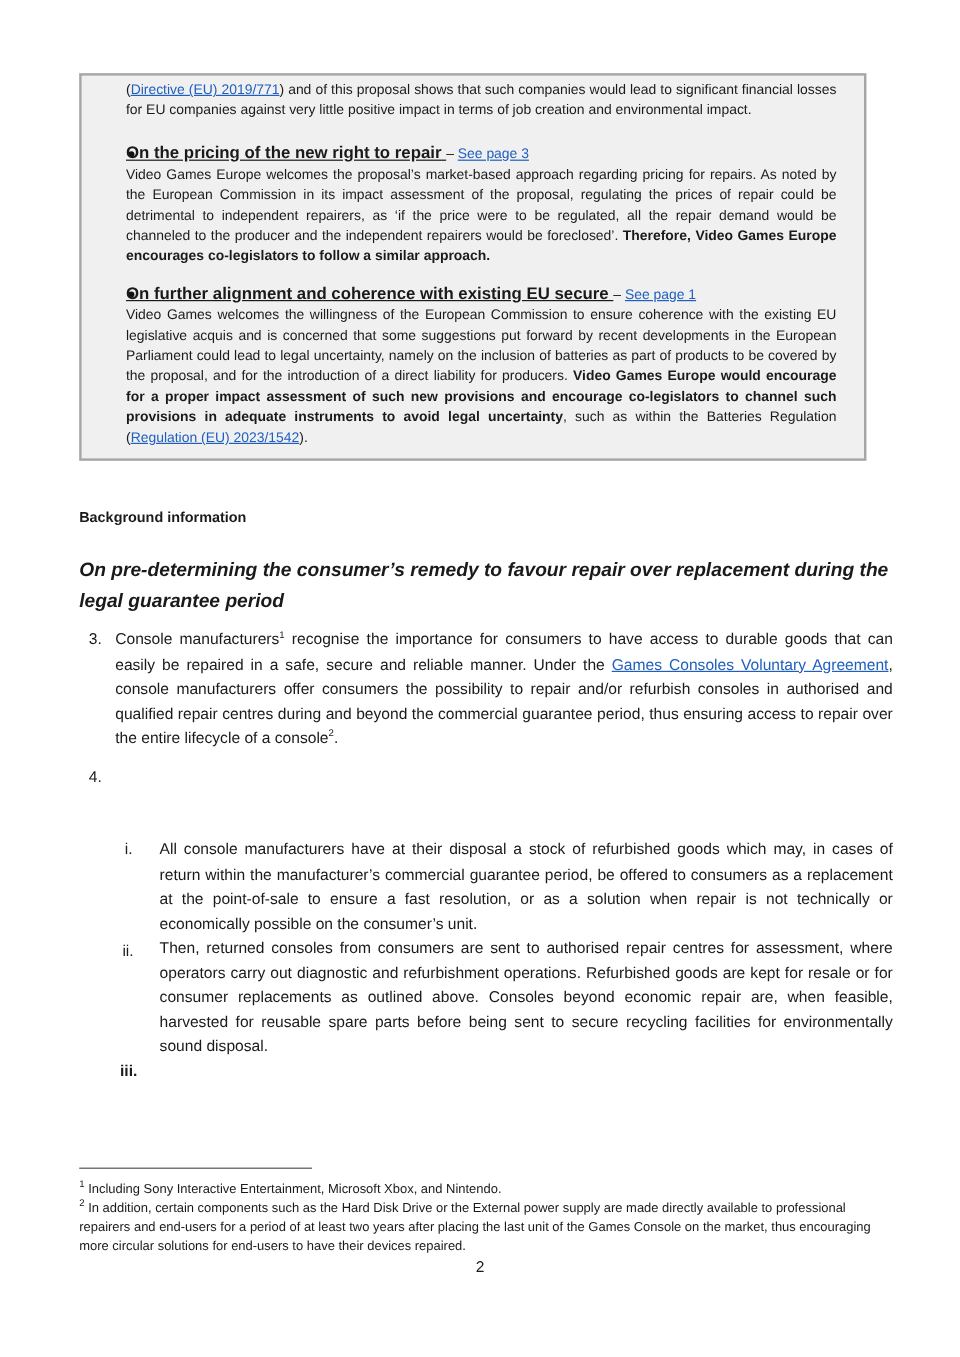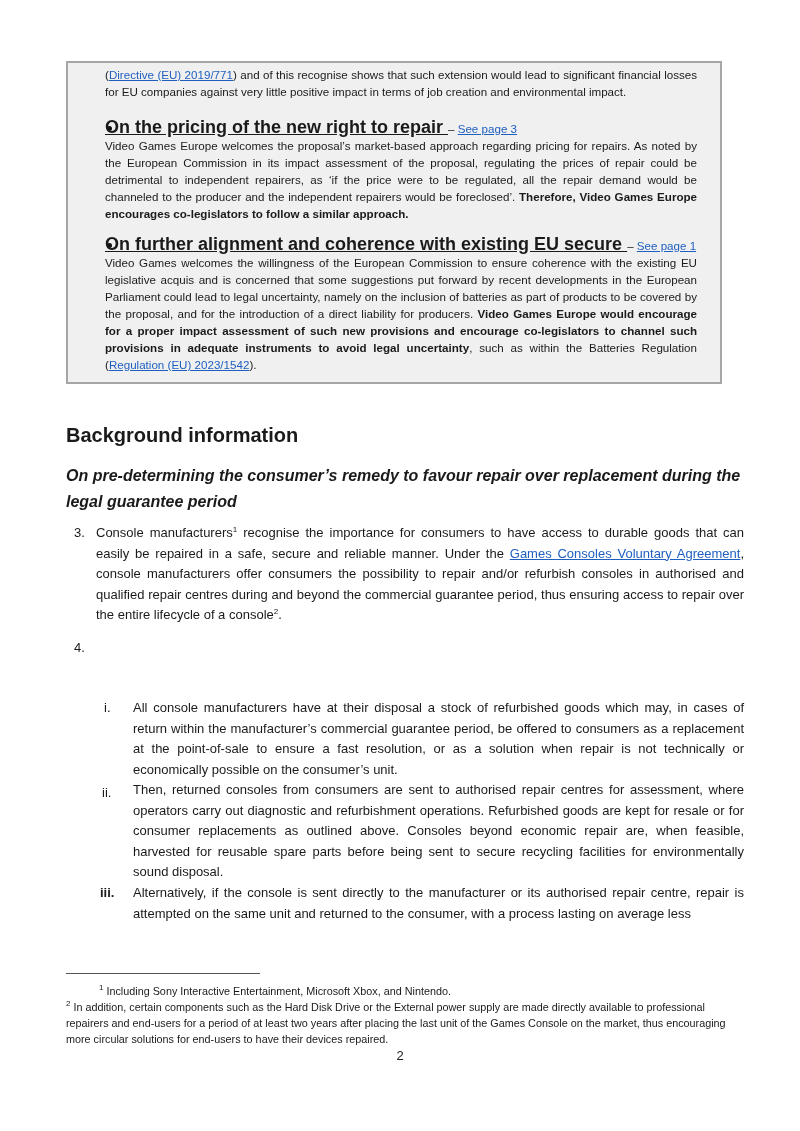--- a/index.html
+++ b/index.html
@@ -12,24 +12,24 @@
   .summary-box {
     position: absolute; left: 66px; top: 61px; width: 656px; height: 323px;
     background: #f0f0f0; border: 2px solid #a6a6a6; box-sizing: border-box;
   }
   .box-text {
     position: absolute; font-size: 11.6px; line-height: 17px; text-align: justify;
   }
   .bullet-dot {
     position: absolute; width: 5px; height: 5px; border-radius: 50%; background: #111;
   }
-  .bullet-title { font-weight: bold; text-decoration: underline; font-size: 18px; }
+  .bullet-title { font-weight: bold; text-decoration: underline; font-size: 14px; }
   .b { font-weight: bold; }
   h2.section {
-    position: absolute; left: 66px; top: 424px; margin: 0; font-size: 20px; font-weight: bold;
+    position: absolute; left: 66px; top: 424px; margin: 0; font-size: 12px; font-weight: bold;
   }
   h3.subsection {
     position: absolute; left: 66px; top: 463px; width: 678px; margin: 0;
     font-size: 16px; line-height: 26px; font-weight: bold; font-style: italic;
   }
   .para {
     position: absolute; font-size: 13px; line-height: 20.5px; text-align: justify;
   }
   .num { position: absolute; font-size: 13px; line-height: 20.5px; }
   sup { font-size: 8px; vertical-align: super; line-height: 0; }
@@ -37,21 +37,21 @@
   .footnote { position: absolute; left: 66px; width: 678px; font-size: 10.8px; line-height: 16px; }
   .page-num { position: absolute; left: 0; width: 800px; top: 1048px; text-align: center; font-size: 13px; }
 </style>
 </head>
 <body>
 
 <div class="page">
 
   <div class="summary-box"></div>
 
-  <div class="box-text" style="left:105px; top:66px; width:592px;">(<a class="link">Directive (EU) 2019/771</a><span>) and of this recognise shows that such extension would lead to significant financial losses for EU companies against very little positive impact in terms of job creation and environmental impact.</span></div>
+  <div class="box-text" style="left:105px; top:66px; width:592px;">(<a class="link">Directive (EU) 2019/771</a><span>) and of this proposal shows that such companies would lead to significant financial losses for EU companies against very little positive impact in terms of job creation and environmental impact.</span></div>
 
   <span class="bullet-dot" style="left:107px; top:126px;"></span>
   <div class="box-text" style="left:105px; top:119px; width:592px;">
     <div style="padding-left:0;">
       <span style="display:inline-block; width:0;"></span>
       <span style="margin-left:0;"></span>
     </div>
   </div>
   <div class="box-text" style="left:105px; top:119px; width:592px;">
     <span class="bullet-title">On the pricing of the new right to repair </span><span>– </span><a class="link">See page 3</a><br>
@@ -72,20 +72,19 @@
 
   <span class="num" style="left:74px; top:638px;">4.</span>
 
   <span class="num" style="left:104px; top:698px;">i.</span>
   <div class="para" style="left:133px; top:698px; width:611px;">All console manufacturers have at their disposal a stock of refurbished goods which may, in cases of return within the manufacturer’s commercial guarantee period, be offered to consumers as a replacement at the point-of-sale to ensure a fast resolution, or as a solution when repair is not technically or economically possible on the consumer’s unit.</div>
 
   <span class="num" style="left:102px; top:783px;">ii.</span>
   <div class="para" style="left:133px; top:780px; width:611px;">Then, returned consoles from consumers are sent to authorised repair centres for assessment, where operators carry out diagnostic and refurbishment operations. Refurbished goods are kept for resale or for consumer replacements as outlined above. Consoles beyond economic repair are, when feasible, harvested for reusable spare parts before being sent to secure recycling facilities for environmentally sound disposal.</div>
 
   <span class="num" style="left:100px; top:883px;font-weight:bold;">iii.</span>
-  <div class="para" style="left:133px; top:883px; width:611px;">Alternatively, if the console is sent directly to the manufacturer or its authorised repair centre, repair is attempted on the same unit and returned to the consumer, with a process lasting on average less</div>
 
   <div class="fn-rule"></div>
-  <div class="footnote" style="top:983px;margin-left:33px;"><sup>1</sup><span> Including Sony Interactive Entertainment, Microsoft Xbox, and Nintendo.</span></div>
+  <div class="footnote" style="top:983px;"><sup>1</sup><span> Including Sony Interactive Entertainment, Microsoft Xbox, and Nintendo.</span></div>
   <div class="footnote" style="top:999px;"><sup>2</sup><span> In addition, certain components such as the Hard Disk Drive or the External power supply are made directly available to professional repairers and end-users for a period of at least two years after placing the last unit of the Games Console on the market, thus encouraging more circular solutions for end-users to have their devices repaired.</span></div>
 
   <div class="page-num">2</div>
 </div>
 
 </body></html>

